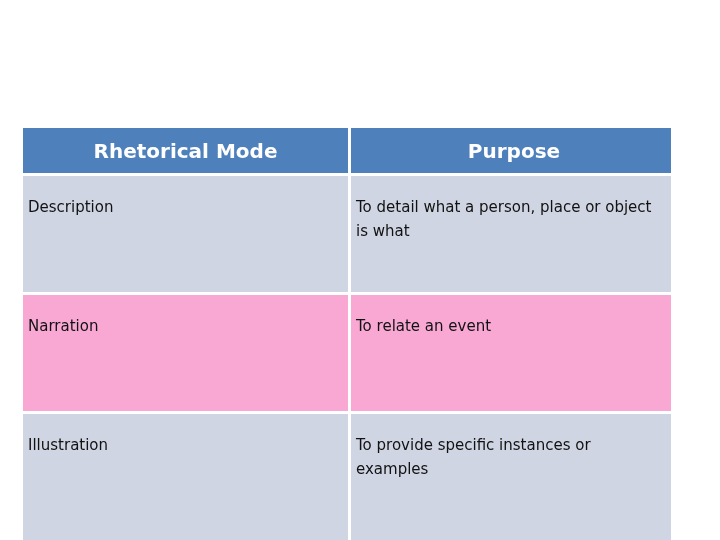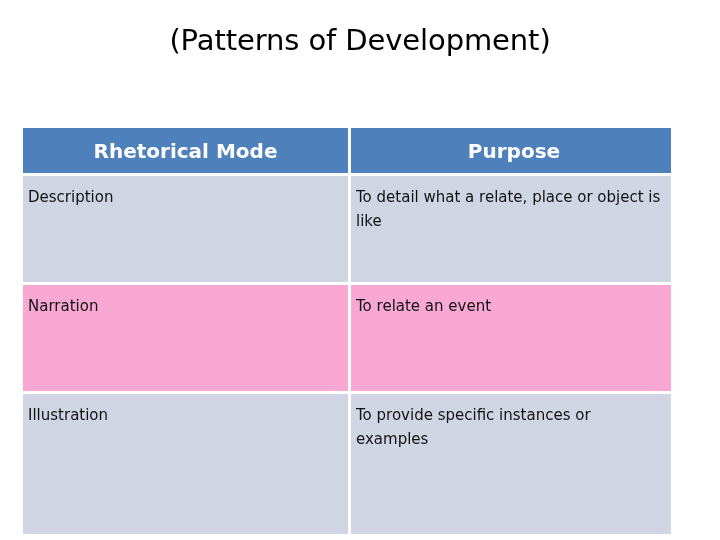--- a/index.html
+++ b/index.html
@@ -64,57 +64,56 @@
     border: 0;
     margin-top: 16px;
   }
 
   .rm-table td {
     vertical-align: top;
     font-size: 15px;
     line-height: 24px;
     color: #121212;
     font-weight: 400;
-    padding: 9px 10px 9px 5px;
+    padding: 19px 10px 9px 5px;
     height: 88px;
     border: 0;
   }
   .rm-table tr.row-shade-dark  td { background: #CFD5E3; }
   .rm-table tr.row-shade-light td { background: #f9a8d4; }
 
   .rm-table tr.row-tall td { height: 122px; }
 
   .cell-text { display: block; }
 </style>
 </head>
 <body>
 
 <div class="slide-title">
-  <span class="title-line">(Patterns of Development)</span>
 </div>
 
 <div class="table-wrap">
   <table class="rm-table">
     <colgroup>
       <col class="col-mode">
       <col class="col-purpose">
     </colgroup>
     <thead>
       <tr>
         <th>Rhetorical Mode</th>
         <th>Purpose</th>
       </tr>
     </thead>
     <tbody>
       <tr class="row-shade-dark">
         <td>
           <span class="cell-text">Description</span>
         </td>
         <td>
-          <span class="cell-text">To detail what a relate, place or object is like</span>
+          <span class="cell-text">To detail what a person, place or object is what</span>
         </td>
       </tr>
       <tr class="row-shade-light">
         <td>
           <span class="cell-text">Narration</span>
         </td>
         <td>
           <span class="cell-text">To relate an event</span>
         </td>
       </tr>

